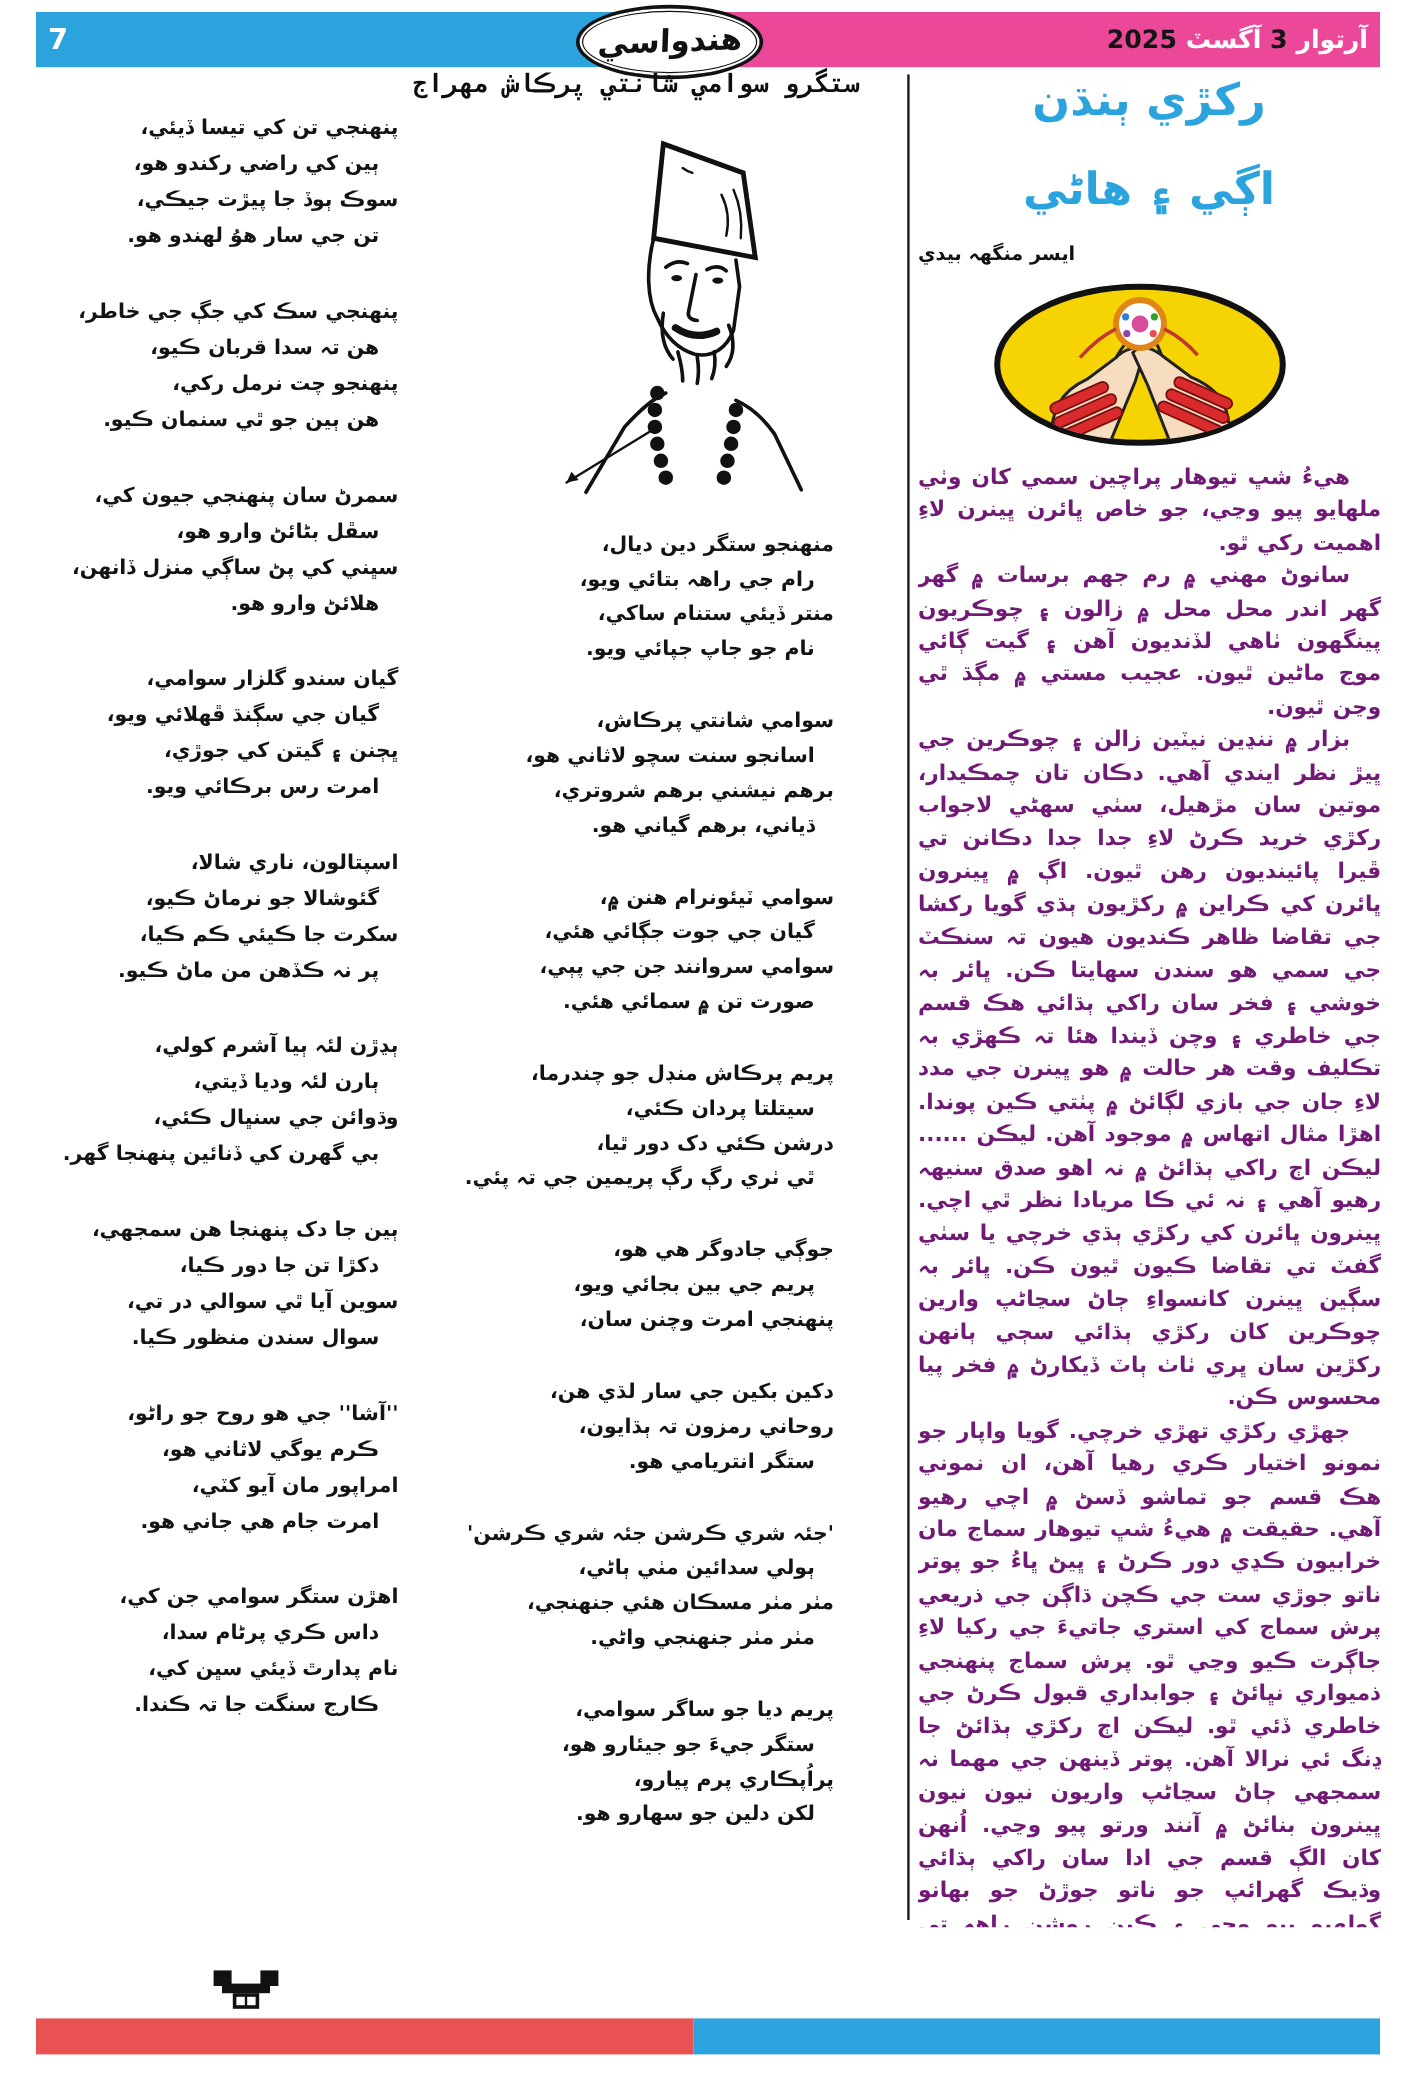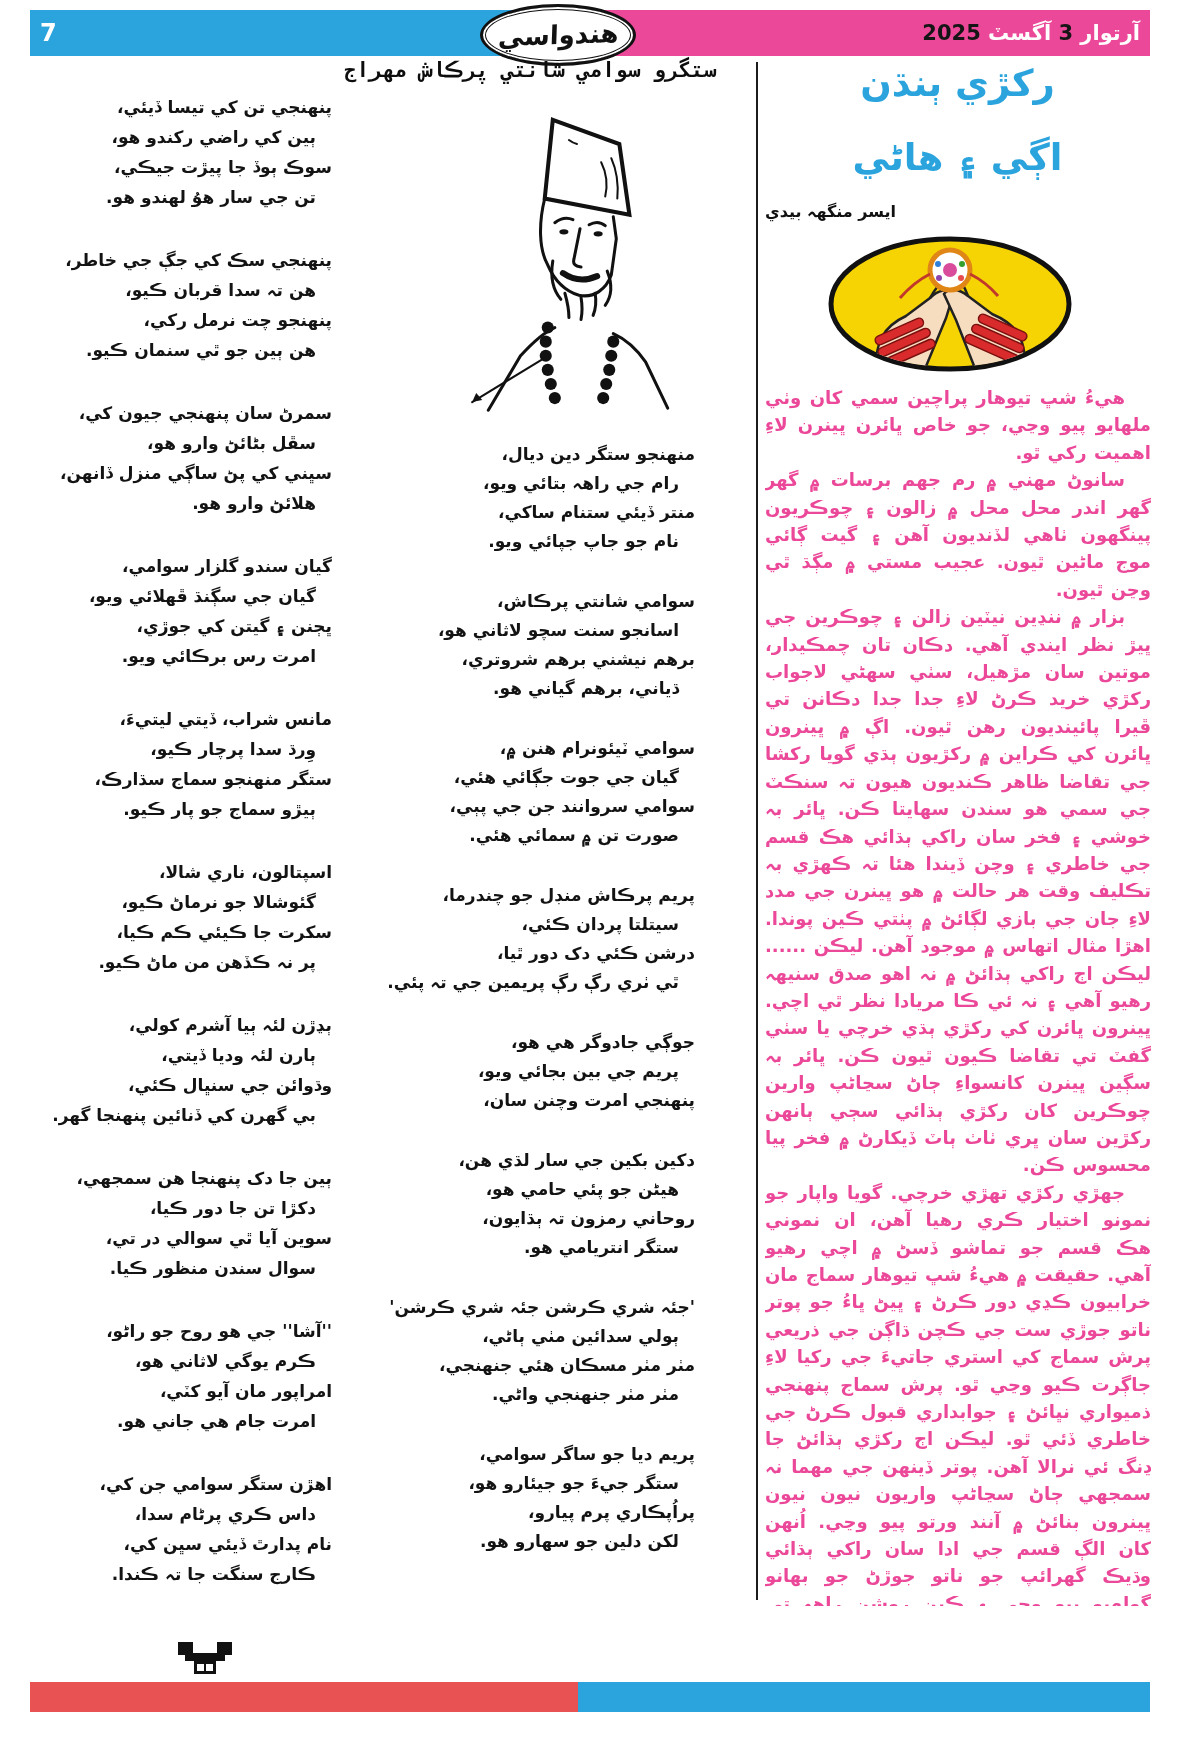--- a/index.html
+++ b/index.html
@@ -41,21 +41,21 @@
 
   
   .rc-head{position:absolute;left:765px;width:385px;text-align:center;font-weight:bold;
            color:#2ba4dd;font-size:37px;letter-spacing:1px;white-space:nowrap;}
   .rc-head1{top:62px;}
   .rc-head2{top:136px;}
   .rc-author{position:absolute;left:765px;top:202px;width:385px;text-align:left;
              font-size:16px;font-weight:bold;color:#111;}
   .rakhi{position:absolute;left:826px;top:234px;width:248px;height:140px;}
   .rc-body{position:absolute;left:765px;top:384px;width:386px;height:1222px;overflow:hidden;
-           direction:rtl;color:#ec4899;}
+           direction:rtl;color:#701a75;}
   .rc-body p{margin:0;font-size:18px;font-weight:bold;line-height:27.4px;
              text-align:justify;text-justify:inter-word;text-indent:26px;word-spacing:1px;}
 
   
   .endmark{position:absolute;left:176px;top:1640px;width:58px;height:36px;}
   .foot-red{position:absolute;left:30px;top:1682px;width:548px;height:30px;background:#e85252;}
   .foot-blue{position:absolute;left:578px;top:1682px;width:572px;height:30px;background:#2ba4dd;}
 </style>
 </head>
 <body>
@@ -93,26 +93,20 @@
         <div class="pline">سمرڻ سان پنهنجي جيون کي،</div>
         <div class="pline ind">سڦل بڻائڻ وارو هو،</div>
         <div class="pline">سڀني کي پڻ ساڳي منزل ڏانهن،</div>
         <div class="pline ind">هلائڻ وارو هو.</div>
       </div>
       <div class="stanza">
         <div class="pline">گيان سندو گلزار سوامي،</div>
         <div class="pline ind">گيان جي سڳنڌ ڦهلائي ويو،</div>
         <div class="pline">ڀڄنن ۽ گيتن کي جوڙي،</div>
         <div class="pline ind">امرت رس برڪائي ويو.</div>
-      </div>
-      <div class="stanza">
-        <div class="pline">مانس شراب، ڏيتي ليتيءَ،</div>
-        <div class="pline ind">وِرڌ سدا پرچار ڪيو،</div>
-        <div class="pline">ستگر منهنجو سماج سڌارڪ،</div>
-        <div class="pline ind">ٻيڙو سماج جو پار ڪيو.</div>
       </div>
       <div class="stanza">
         <div class="pline">اسپتالون، ناري شالا،</div>
         <div class="pline ind">گئوشالا جو نرماڻ ڪيو،</div>
         <div class="pline">سکرت جا ڪيئي ڪم ڪيا،</div>
         <div class="pline ind">پر نہ ڪڏهن من ماڻ ڪيو.</div>
       </div>
       <div class="stanza">
         <div class="pline">ٻڍڙن لئہ ٻيا آشرم کولي،</div>
         <div class="pline ind">ٻارن لئہ وديا ڏيتي،</div>
@@ -221,21 +215,20 @@
         <div class="pline">درشن ڪئي دک دور ٿيا،</div>
         <div class="pline ind">ٿي ٺري رڳ رڳ پريمين جي تہ پئي.</div>
       </div>
       <div class="stanza">
         <div class="pline">جوڳي جادوگر هي هو،</div>
         <div class="pline ind">پريم جي بين بجائي ويو،</div>
         <div class="pline">پنهنجي امرت وچنن سان،</div>
       </div>
       <div class="stanza">
         <div class="pline">دکين بکين جي سار لڌي هن،</div>
-        <div class="pline ind">هيڻن جو پئي حامي هو،</div>
         <div class="pline">روحاني رمزون تہ ٻڌايون،</div>
         <div class="pline ind">ستگر انتريامي هو.</div>
       </div>
       <div class="stanza">
         <div class="pline">'جئہ شري ڪرشن جئہ شري ڪرشن'</div>
         <div class="pline ind">ٻولي سدائين مٺي ٻاڻي،</div>
         <div class="pline">مٺر مٺر مسڪان هئي جنهنجي،</div>
         <div class="pline ind">مٺر مٺر جنهنجي واڻي.</div>
       </div>
       <div class="stanza">

